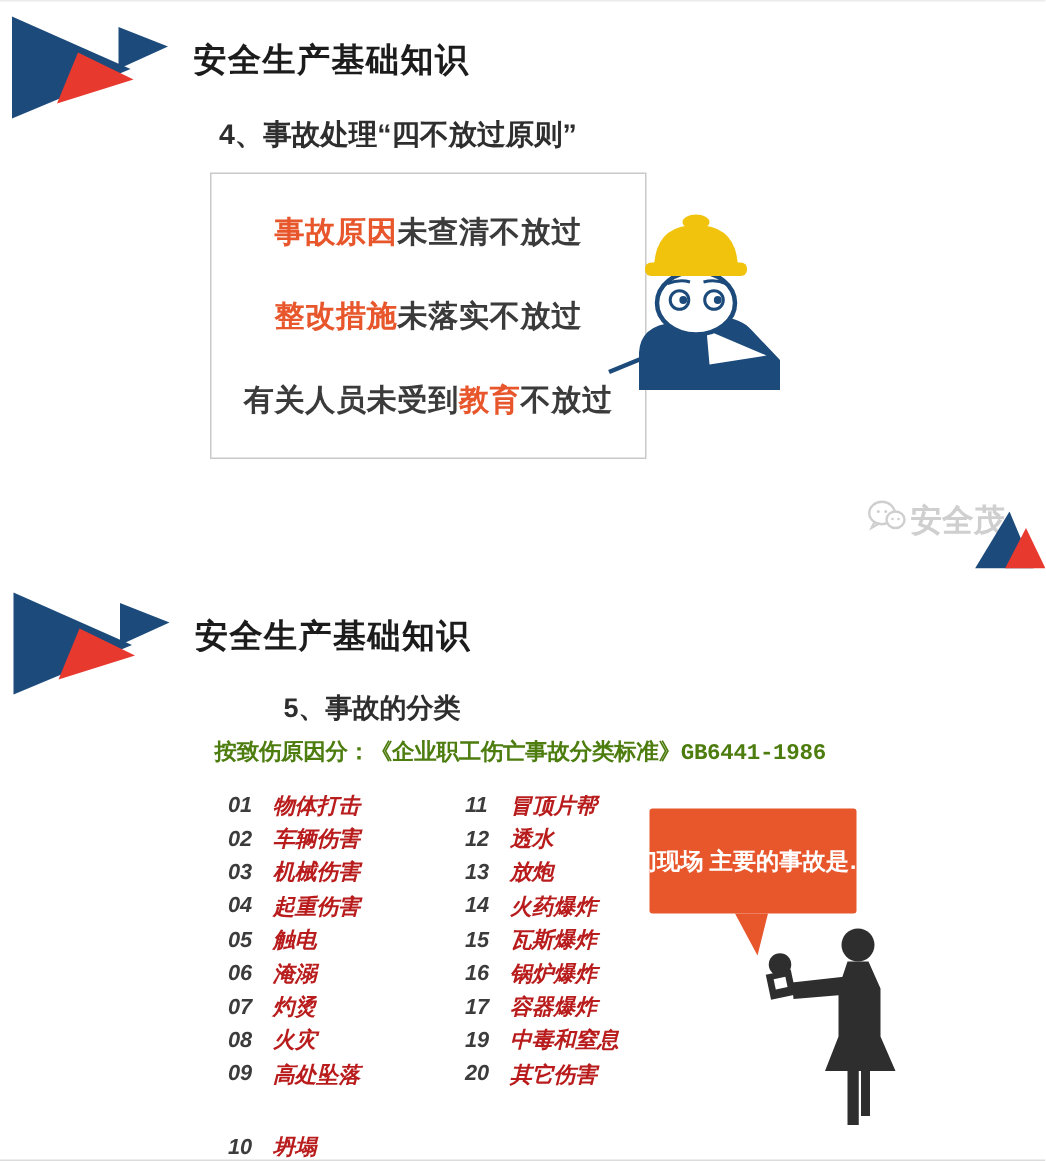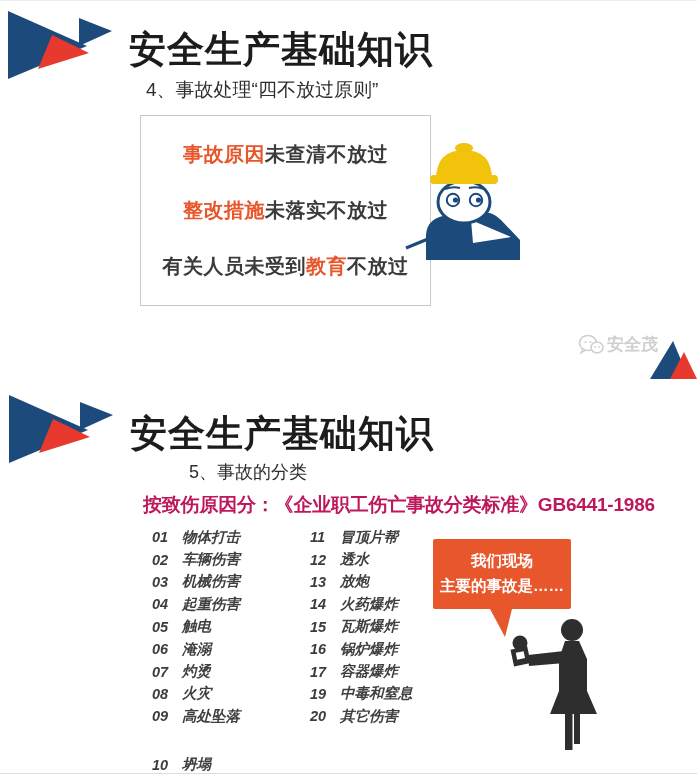--- a/index.html
+++ b/index.html
@@ -9,70 +9,70 @@
     background:#fff; overflow:hidden;
     font-family:"Liberation Sans","DejaVu Sans",sans-serif;
     border-top:1px solid #ececec; border-bottom:1px solid #dcdcdc;
   }
   .slide { position:absolute; left:0; width:697px; }
   .slide1 { top:0; height:378px; }
   .slide2 { top:378px; height:396px; }
 
   .logo { position:absolute; }
   .slide-title {
-    position:absolute; font-size:37px; font-weight:bold; color:#1c1c1c;
+    position:absolute; font-size:22px; font-weight:bold; color:#1c1c1c;
     letter-spacing:1px; white-space:nowrap;
   }
   .slide-subtitle {
-    position:absolute; font-size:19px; font-weight:normal; color:#2e2e2e;
+    position:absolute; font-size:19px; font-weight:bold; color:#2e2e2e;
     white-space:nowrap;
   }
 
   
   .principles-box {
     position:absolute; left:140px; top:114px; width:291px; height:191px;
     background:#fff; border:1px solid #c9c9c9;
     display:flex; flex-direction:column; justify-content:space-around;
     align-items:center; padding:10px 12px;
   }
   .principle {
     font-size:20px; font-weight:bold; color:#3b3b3b; white-space:nowrap;
     letter-spacing:0.5px;
   }
   .principle .hl { color:#e8562c; }
   .worker { position:absolute; left:403px; top:141px; }
 
   .watermark {
-    position:absolute; display:flex; align-items:center; gap:3px;
-    color:#cfcfcf; font-size:17px; font-weight:bold; white-space:nowrap;
+    position:absolute; display:flex; align-items:flex-start; gap:3px;
+    color:#cfcfcf; font-size:21px; font-weight:bold; white-space:nowrap;
   }
   .wm1 { left:578px; top:332px; }
   .corner { position:absolute; }
   .corner1 { left:650px; top:340px; }
 
   
   .byline {
-    position:absolute; left:143px; top:113px; font-size:19px; font-weight:bold;
-    color:#be185d; white-space:nowrap; letter-spacing:-0.2px;
+    position:absolute; left:143px; top:113px; font-size:15px; font-weight:bold;
+    color:#4d7c0f; white-space:nowrap; letter-spacing:-0.2px;font-family:Liberation Mono, monospace;
   }
   .cat-col { position:absolute; top:147px; }
   .col-left { left:152px;font-style:italic; }
   .col-right { left:310px;font-style:italic; }
   .cat-row { height:22.4px; display:flex; align-items:center; }
   .cat-row.gap-top { margin-top:26px; }
   .cat-num {
     width:20px; font-size:14.5px; font-weight:bold; color:#3c3c3c;
     margin-right:10px;
   }
-  .cat-label { font-size:14.5px; font-weight:bold; color:#404040; white-space:nowrap; }
+  .cat-label { font-size:14.5px; font-weight:bold; color:#b91c1c; white-space:nowrap; }
 
   .bubble {
     position:absolute; left:433px; top:160px; width:138px; height:70px;
     background:#e8562c; border-radius:2px;
-    display:flex; flex-direction:column; justify-content:center; align-items:center;
+    display:flex; flex-direction:row; justify-content:center; align-items:center;
     gap:4px; z-index:2;
   }
   .bubble-line { color:#fff; font-size:15.5px; font-weight:bold; white-space:nowrap; }
   .bubble-tail {
     position:absolute; left:57px; top:100%; width:0; height:0;
     border-top:28px solid #e8562c;
     border-left:15px solid transparent;
     border-right:7px solid transparent;
   }
   .reporter { position:absolute; left:498px; top:232px; z-index:1; }

